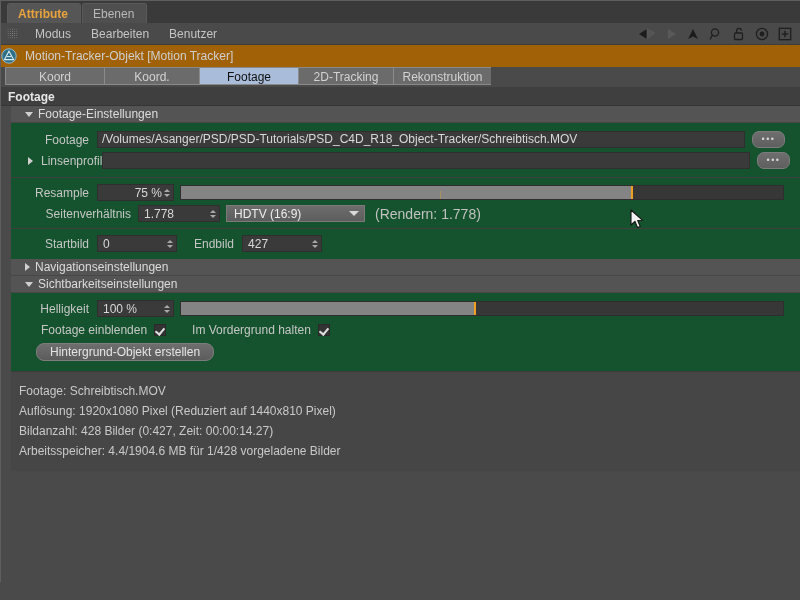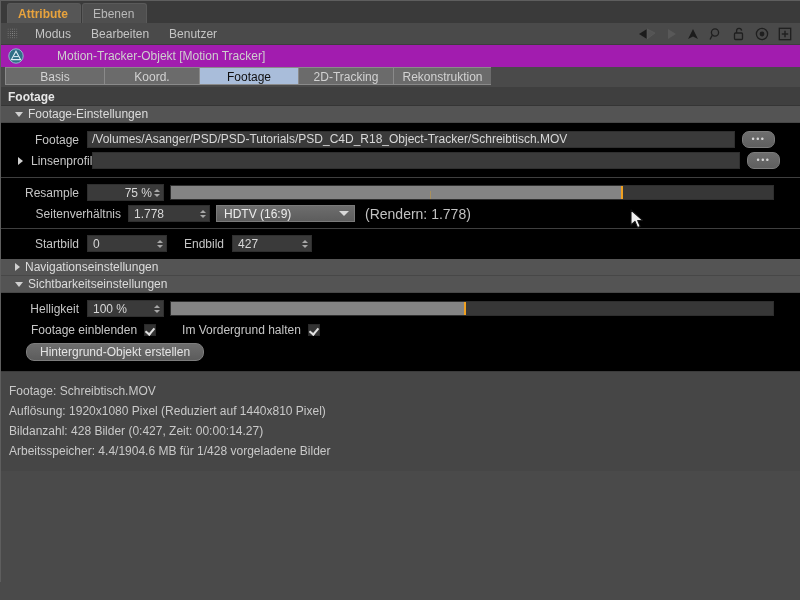--- a/index.html
+++ b/index.html
@@ -77,24 +77,23 @@
   }
   .menuspacer { flex: 1; }
   .toolicons { display: flex; align-items: center; gap: 9px; padding-right: 8px; }
   .toolicons svg { display: block; }
 
   
   .objhead {
     display: flex;
     align-items: center;
     height: 22px;
-    background: #a21caf;
-    padding-left: 7px;
-    box-sizing: border-box;
-    gap: 25px;
+    background: #a16207;
+    padding-left: 0;
+    box-sizing: border-box;
   }
   .objicon { width: 16px; height: 16px; margin-right: 8px; }
   .objtitle { font-size: 12px; color: #cfcfcf; }
 
   
   .atabs {
     display: flex;
     height: 20px;
     background: #4a4a4a;
     padding: 0 0 0 4px;
@@ -150,21 +149,21 @@
     border-right: 4px solid transparent;
     border-top: 5px solid #d0d0d0;
   }
   .tri.right {
     border-top: 4px solid transparent;
     border-bottom: 4px solid transparent;
     border-left: 5px solid #d0d0d0;
   }
 
   
-  .body { background: #000000; }
+  .body { background: #14532d; margin-left: 10px; }
   .row {
     display: flex;
     align-items: center;
     height: 21px;
     padding-left: 16px;
     box-sizing: border-box;
   }
   .lbl {
     font-size: 12px;
     color: #c6c6c6;
@@ -401,21 +400,21 @@
       <svg width="16" height="16" viewBox="0 0 16 16">
         <circle cx="8" cy="8" r="7.2" fill="#2f6f86" stroke="#8fb9cd" stroke-width="1"></circle>
         <path d="M8 3.2 L12.6 11.6 L3.4 11.6 Z" fill="none" stroke="#dfeef5" stroke-width="1.1"></path>
         <path d="M5.6 8.6 L10.4 8.6" stroke="#dfeef5" stroke-width="1"></path>
       </svg>
     </span>
     <span class="objtitle">Motion-Tracker-Objekt [Motion Tracker]</span>
   </div>
 
   <div class="atabs">
-    <div class="atab" style="width:99px;">Basis</div>
+    <div class="atab" style="width:99px;">Koord</div>
     <div class="atab" style="width:95px;">Koord.</div>
     <div class="atab sel" style="width:99px;">Footage</div>
     <div class="atab" style="width:95px;">2D-Tracking</div>
     <div class="atab" style="width:98px;">Rekonstruktion</div>
     <div class="atabs-fill"></div>
   </div>
   <div class="atabs-underline"></div>
 
   <div class="sectitle">Footage</div>
 

